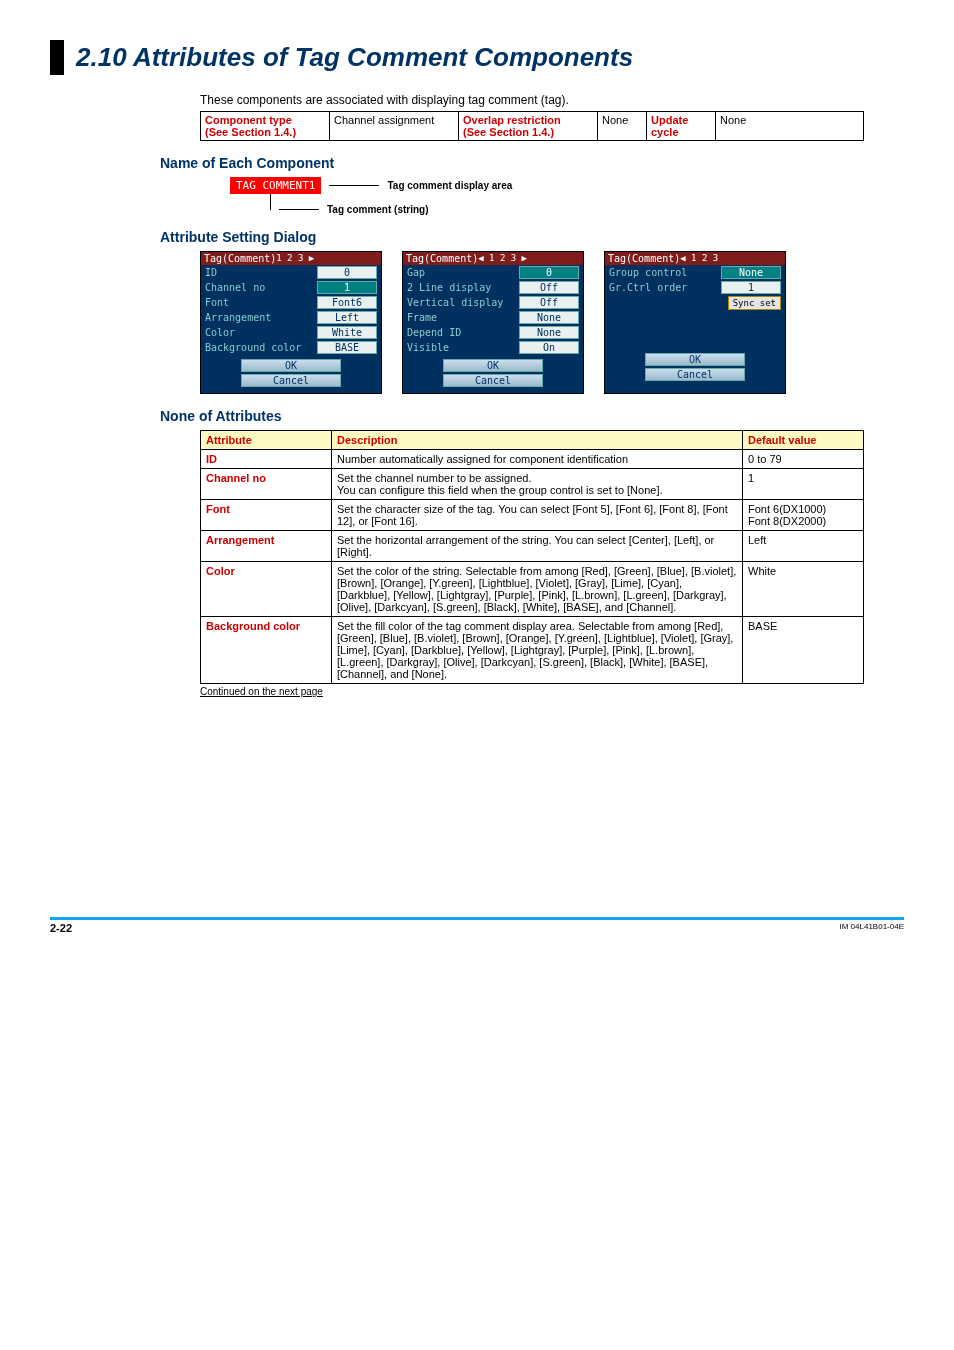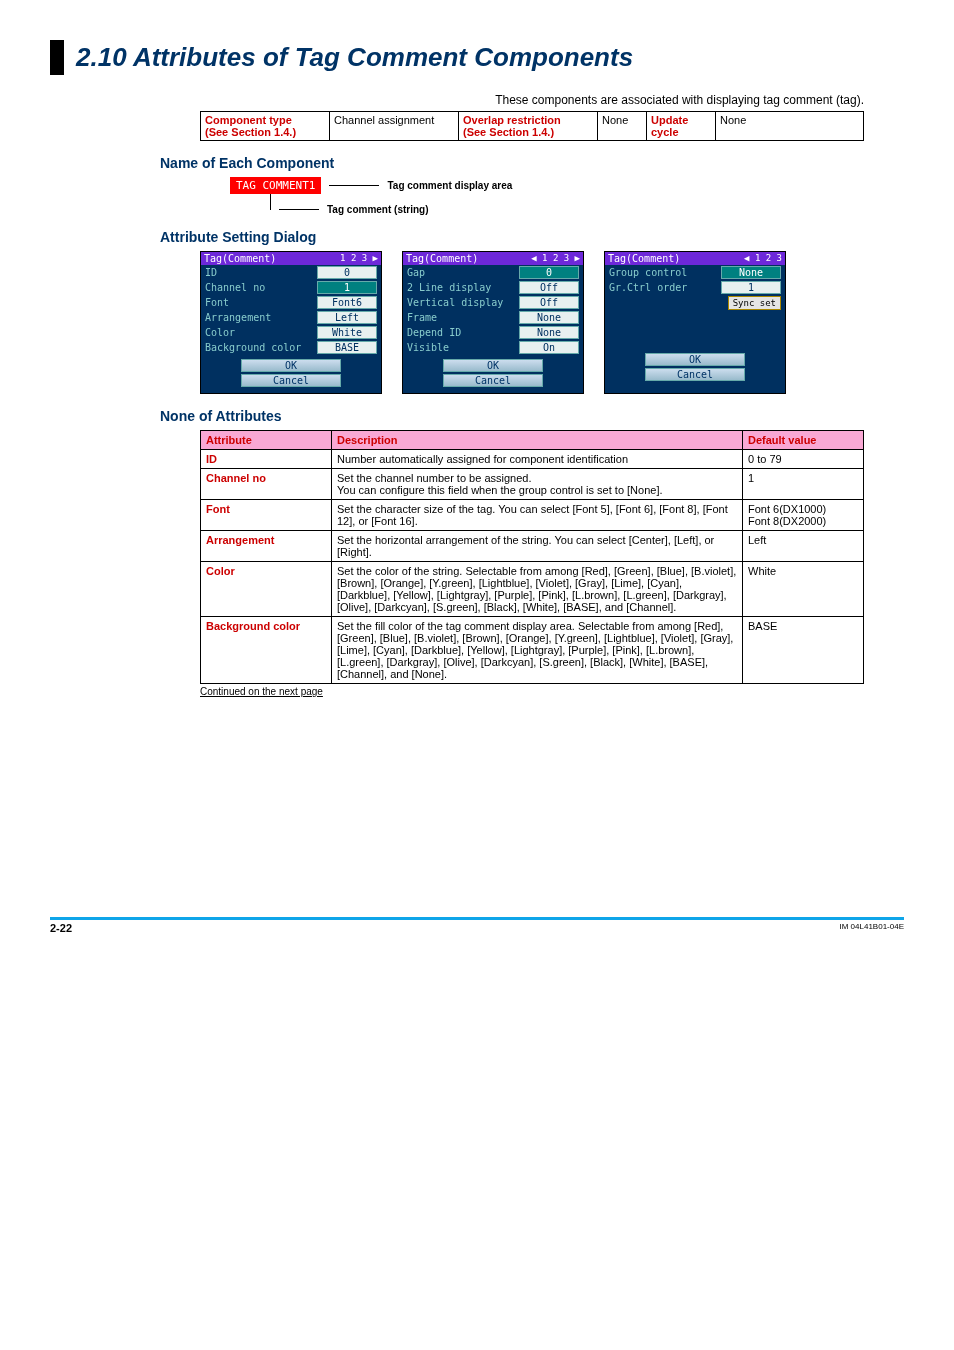--- a/index.html
+++ b/index.html
@@ -25,21 +25,21 @@
   .section-title {
     font-size: 26px;
     font-weight: bold;
     color: #003366;
     line-height: 1.2;
     padding: 2px 0;
     font-style: italic;
   }
   .section-title .num { color: #003366; }
   .body-indent { margin-left: 150px; margin-right: 40px; }
-  .intro { margin-bottom: 4px; text-align: right; }
+  .intro { margin-bottom: 4px; }
   table.outer {
     border-collapse: collapse;
     width: 100%;
     font-size: 11px;
   }
   table.outer td, table.outer th {
     border: 1px solid #000;
     padding: 2px 4px;
     text-align: left;
     vertical-align: top;
@@ -93,25 +93,24 @@
   .dlg {
     width: 180px;
     background: #003060;
     color: #8cc;
     font-family: monospace;
     font-size: 10px;
     border: 1px solid #000;
     padding-bottom: 4px;
   }
   .dlg-title {
-    background: #6d28d9;
+    background: #7f1d1d;
     color: #fff;
     padding: 1px 3px;
     display: flex;
-    justify-content: space-between;
   }
   .dlg-title .pager {
     font-size: 9px;
     color: #fff;
   }
   .dlg-row {
     display: flex;
     justify-content: space-between;
     align-items: center;
     padding: 1px 4px;
@@ -159,21 +158,21 @@
   }
   table.attrs th, table.attrs td {
     border: 1px solid #000;
     padding: 3px 5px;
     vertical-align: top;
     text-align: left;
   }
   table.attrs th {
     color: #cc0000;
     font-weight: bold;
-    background: #f9a8d4;
+    background: #fef9c3;
     margin-left: 44px;
   }
   table.attrs td.attr-name {
     color: #cc0000;
     font-weight: bold;
     width: 120px;
   }
   table.attrs td.default { width: 110px; }
   .cont { font-size: 10px; margin-top: 2px; margin-left: 150px; text-decoration: underline; }
   .footer {

